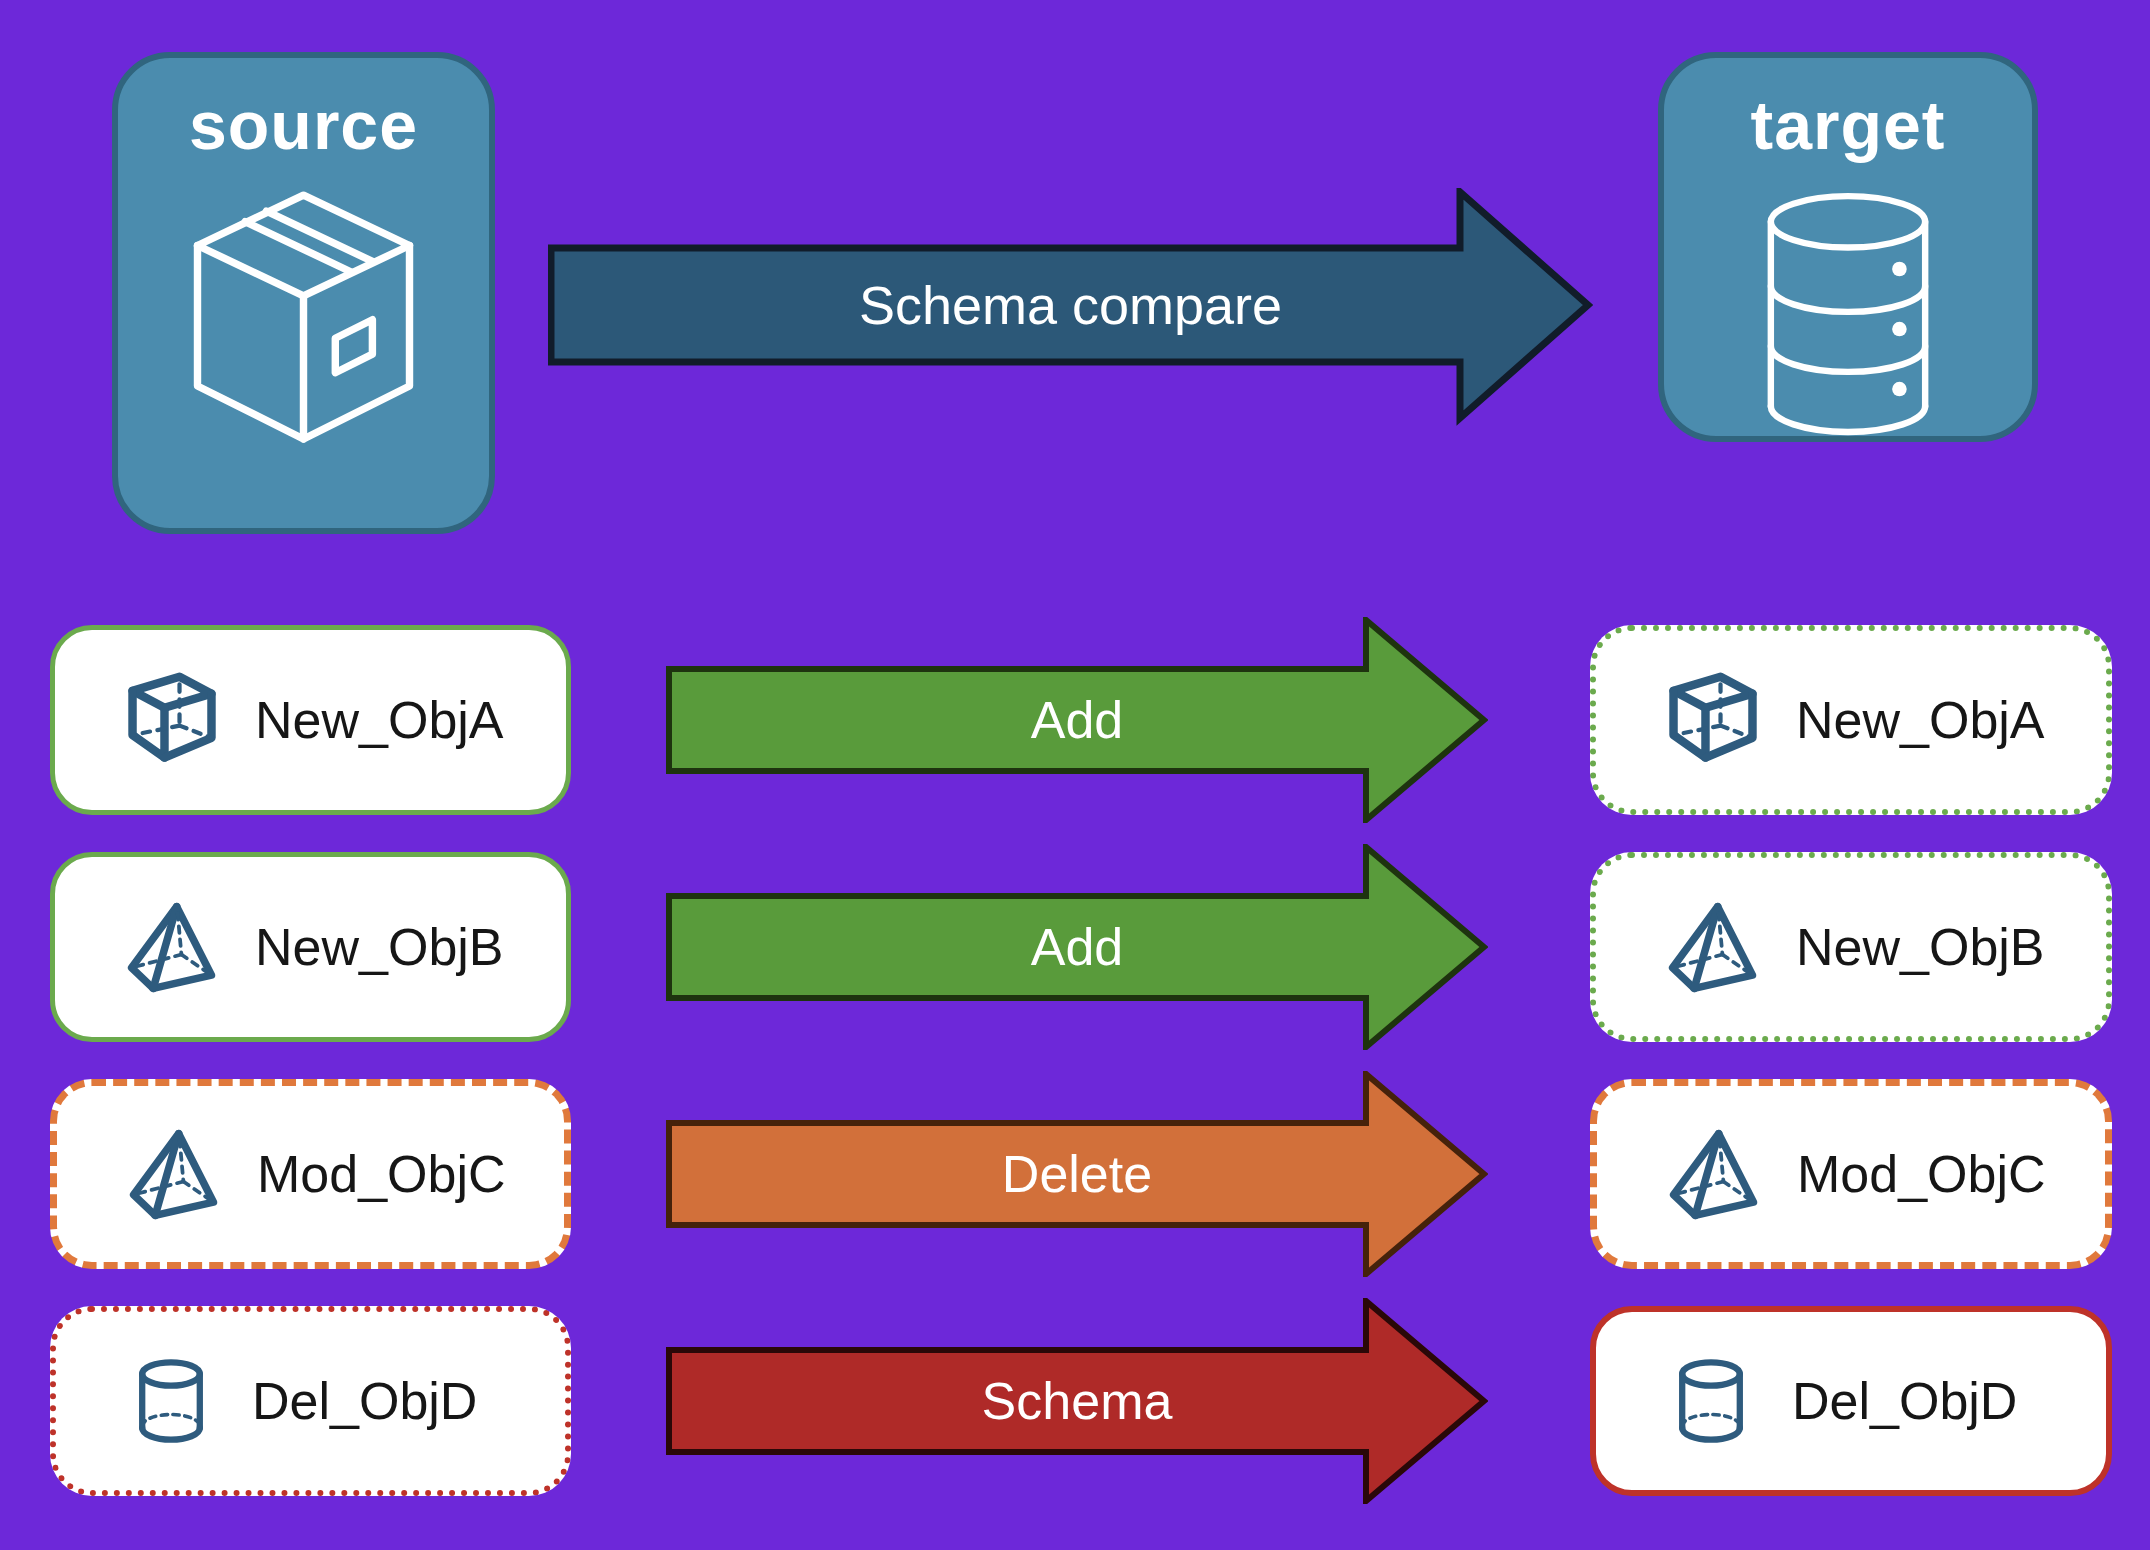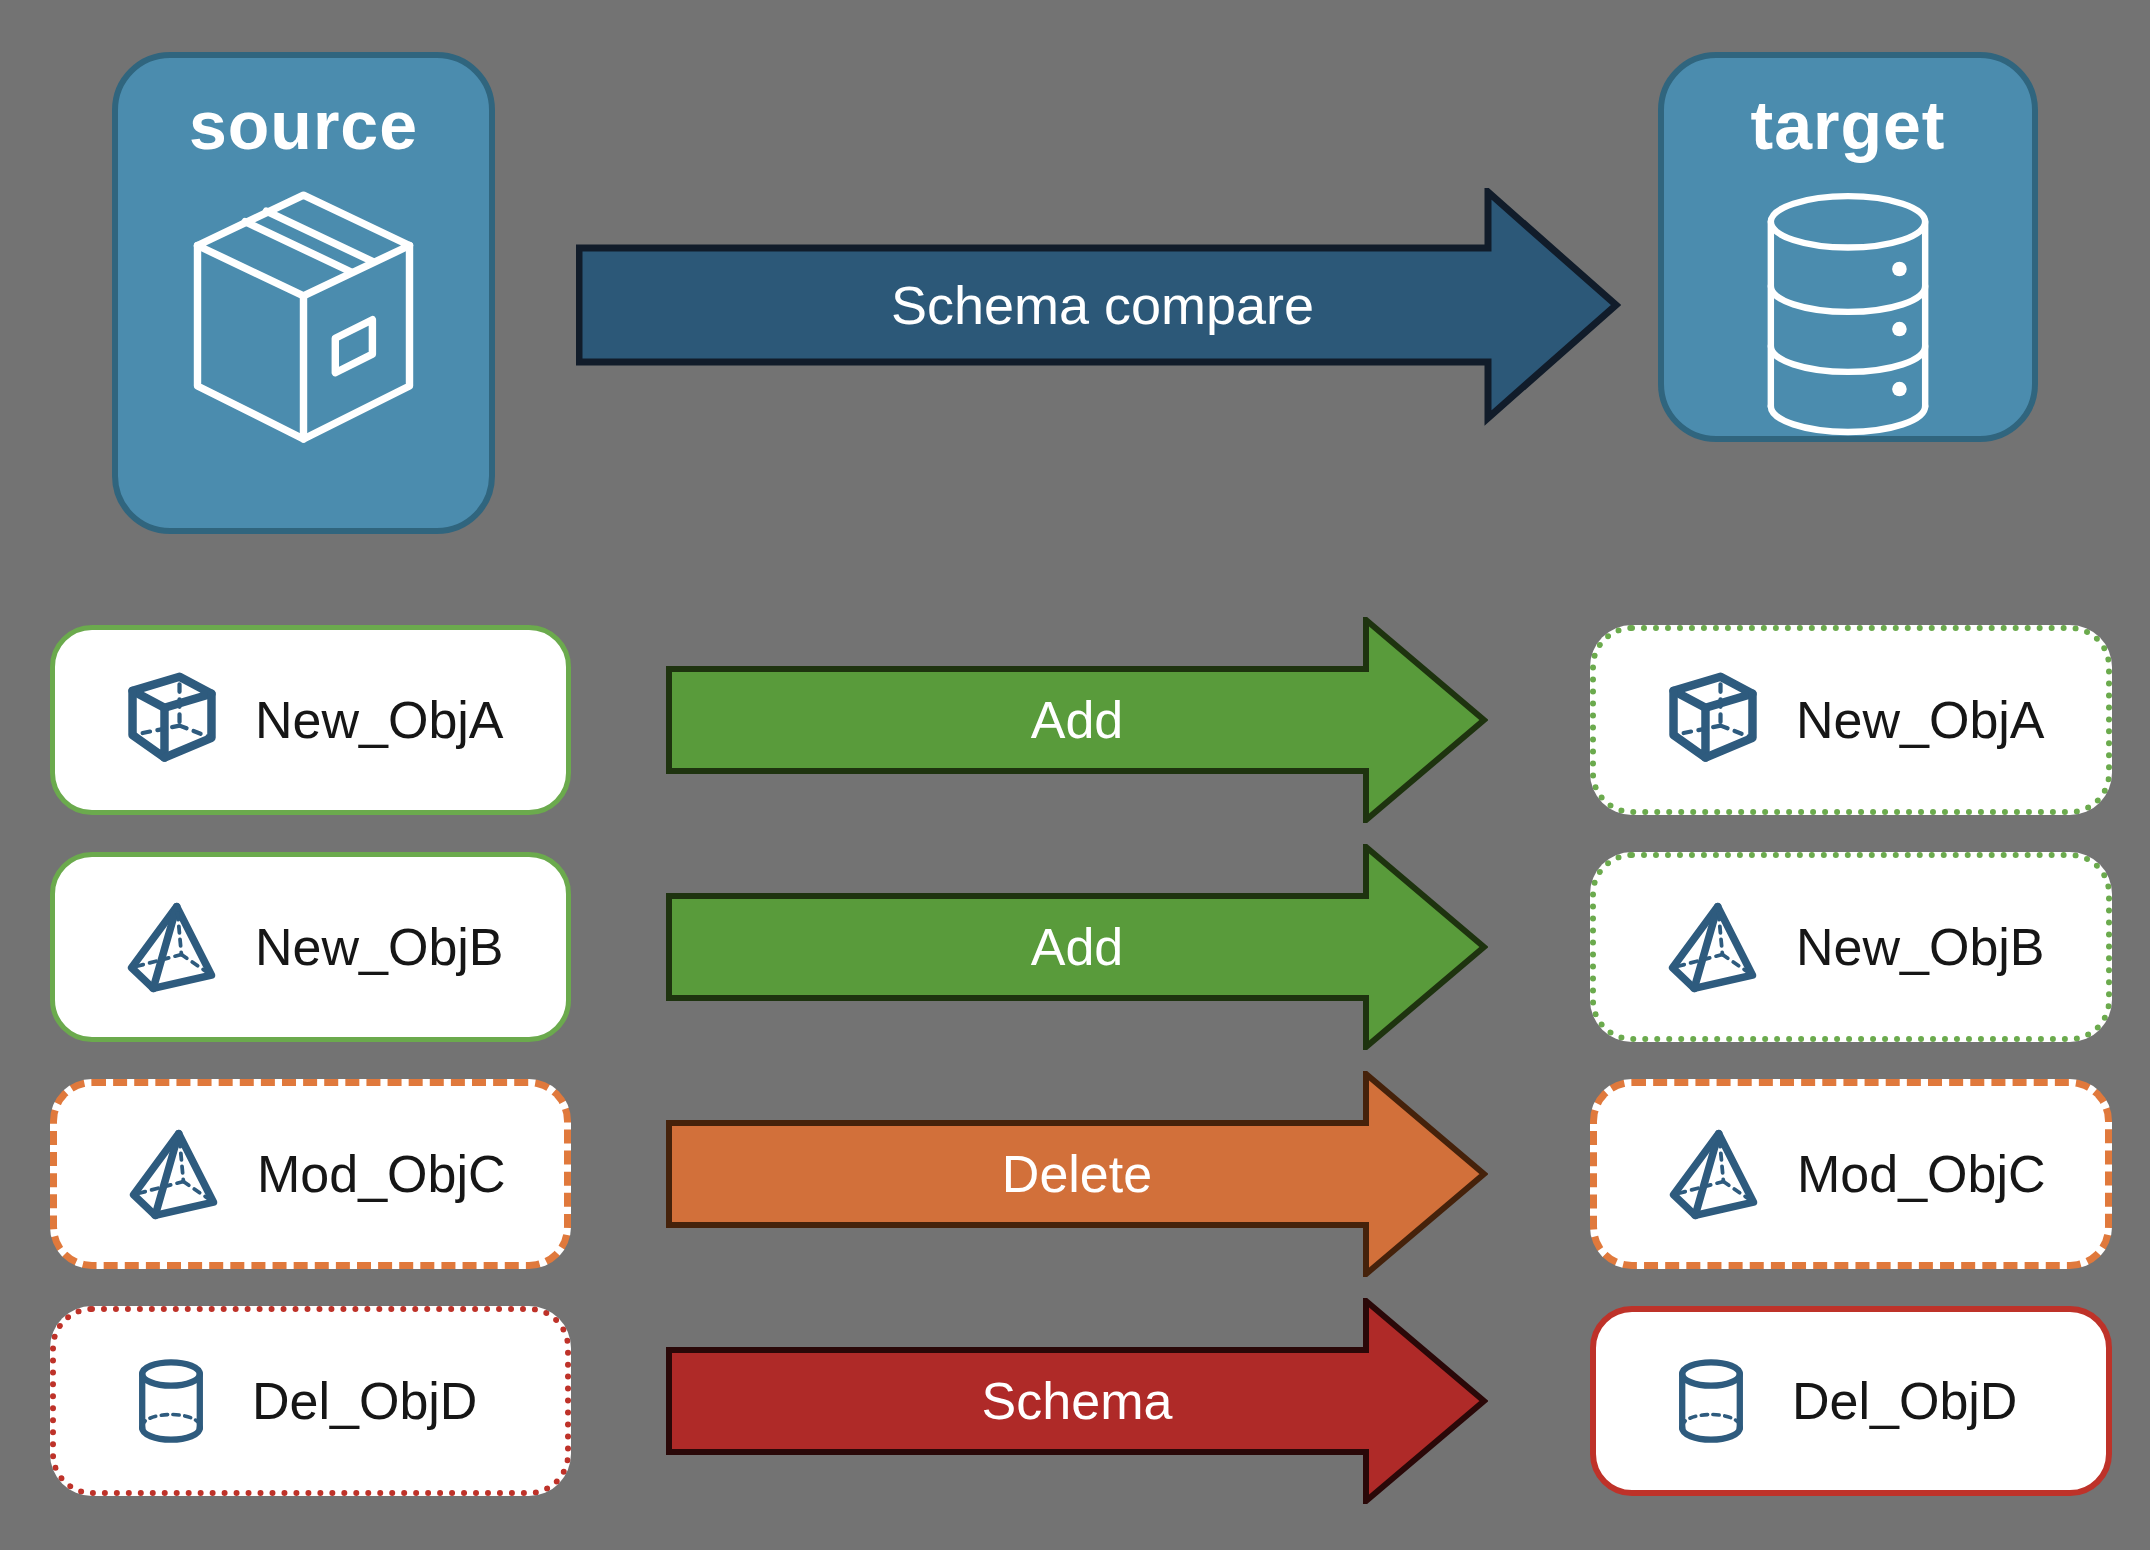--- a/index.html
+++ b/index.html
@@ -1,29 +1,29 @@
 <!DOCTYPE html>
 <html><head>
 <meta charset="utf-8">
 <style>
   html,body{margin:0;padding:0;background:#ffffff;}
-  .canvas{position:relative;width:2150px;height:1550px;background:#737373;
+  .canvas{position:relative;width:2150px;height:1550px;background:#6d28d9;
           font-family:"Liberation Sans", sans-serif;overflow:hidden;}
 
   
   .node{position:absolute;box-sizing:border-box;background:#4B8CAE;
         border:6px solid #30657E;border-radius:58px;
         display:flex;flex-direction:column;align-items:center;padding-top:30px;}
   .node-source{left:112px;top:52px;width:383px;height:482px;}
   .node-target{left:1658px;top:52px;width:380px;height:390px;}
   .node-title{color:#ffffff;font-size:68px;font-weight:700;letter-spacing:1px;line-height:1.1;}
   .node-icon{margin-top:16px;}
 
   
-  .schema-arrow{position:absolute;left:576px;top:188px;width:1045px;height:245px;padding-left:8px;}
+  .schema-arrow{position:absolute;left:548px;top:188px;width:1045px;height:245px;}
   .schema-arrow svg{position:absolute;left:0;top:0;}
   .poly-schema{fill:#2C5878;stroke:#111C2A;stroke-width:7;stroke-linejoin:miter;}
   .schema-arrow .arrow-text{top:117px;}
 
   
   .row{position:absolute;left:0;width:2150px;height:190px;}
   .row1{top:625px}.row2{top:852px}.row3{top:1079px}.row4{top:1306px}
 
   .objbox{position:absolute;top:0;height:190px;box-sizing:border-box;border-radius:42px;
           display:flex;align-items:center;padding-left:70px;gap:36px;background:#ffffff;text-align:center;}

